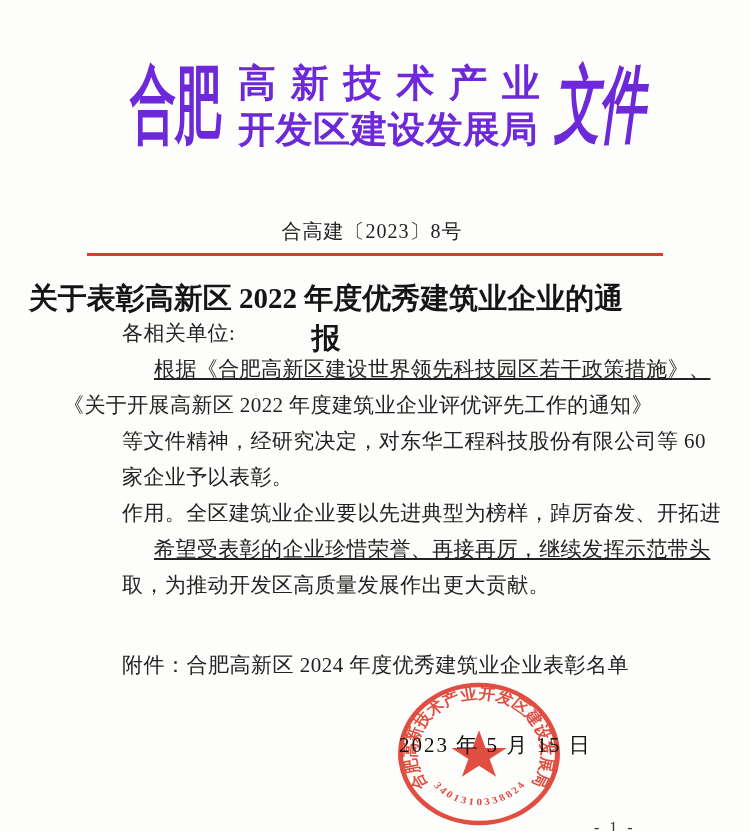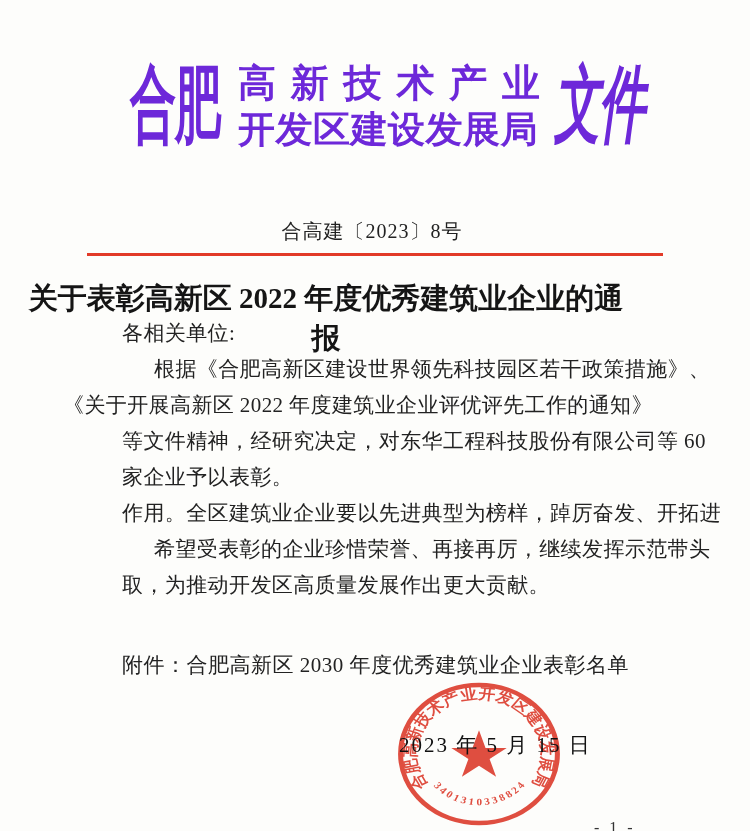--- a/index.html
+++ b/index.html
@@ -45,21 +45,21 @@
     position:absolute; left:0; top:263px; width:620px; margin:16px;
     text-align:center; font-size:29px; font-weight:bold;
     color:#151515; letter-spacing:0px;
   }
   
   .body {
     position:absolute; left:90px; top:315px; width:600px;
     font-size:21px; letter-spacing:0.4px; color:#222;
   }
   .bline { line-height:36px; white-space:nowrap;margin-left:32px; }
-  .indent { padding-left:32px; }
+  .indent { padding-left:32px;text-decoration:underline; }
   .hang { margin-left:-27px; }
   .attachment {
     position:absolute; left:122px; top:651px;
     font-size:21px; letter-spacing:0.5px; color:#222; white-space:nowrap;
   }
   .date {
     position:absolute; left:399px; top:731px;
     font-size:21px; letter-spacing:2px; color:#111; white-space:nowrap;
     z-index:3;
   }
@@ -102,21 +102,21 @@
     <div class="bline">各相关单位:</div>
     <div class="bline indent">根据《合肥高新区建设世界领先科技园区若干政策措施》、</div>
     <div class="bline hang">《关于开展高新区 2022 年度建筑业企业评优评先工作的通知》</div>
     <div class="bline">等文件精神，经研究决定，对东华工程科技股份有限公司等 60</div>
     <div class="bline">家企业予以表彰。</div>
     <div class="bline">作用。全区建筑业企业要以先进典型为榜样，踔厉奋发、开拓进</div>
     <div class="bline indent">希望受表彰的企业珍惜荣誉、再接再厉，继续发挥示范带头</div>
     <div class="bline">取，为推动开发区高质量发展作出更大贡献。</div>
   </div>
 
-  <div class="attachment">附件：合肥高新区 2030 年度优秀建筑业企业表彰名单</div>
+  <div class="attachment">附件：合肥高新区 2024 年度优秀建筑业企业表彰名单</div>
 
   <div class="seal">
     <svg viewBox="0 0 150 150" preserveAspectRatio="none">
       <defs>
         <path id="ringPath" d="M 29.1 107.1 A 56 56 0 1 1 120.9 107.1" fill="none"></path>
         <path id="codePath" d="M 32.4 104.8 A 52 52 0 0 0 117.6 104.8" fill="none"></path>
       </defs>
       <circle cx="75" cy="75" r="70" fill="none" stroke="#dd3526" stroke-width="4.5"></circle>
       <polygon fill="#dd3526" points="75,51 80.84,69.03 99.73,69.03 84.45,80.07 90.28,98.03 75,86.93 59.72,98.03 65.55,80.07 50.27,69.03 69.16,69.03"></polygon>
       <text font-size="15" font-weight="bold" fill="#dd3526" font-family="Liberation Serif, DejaVu Serif, serif">

